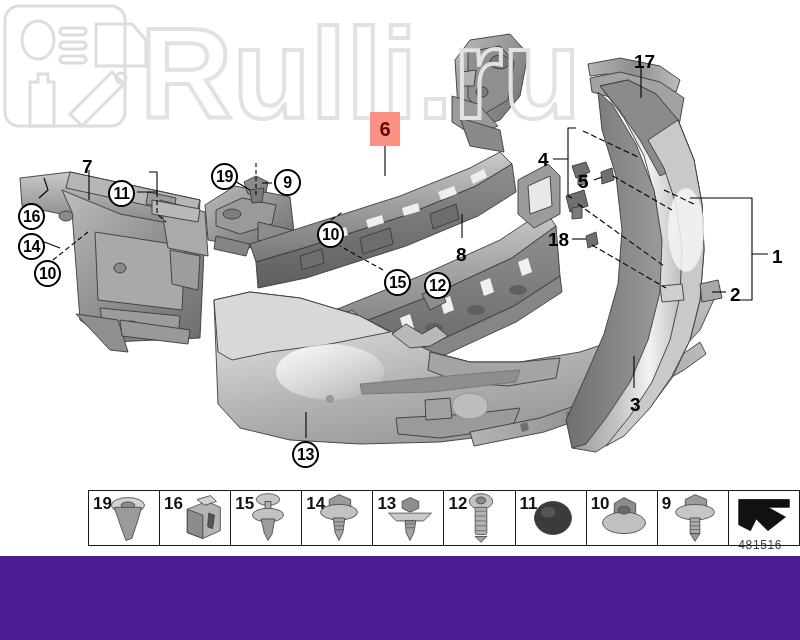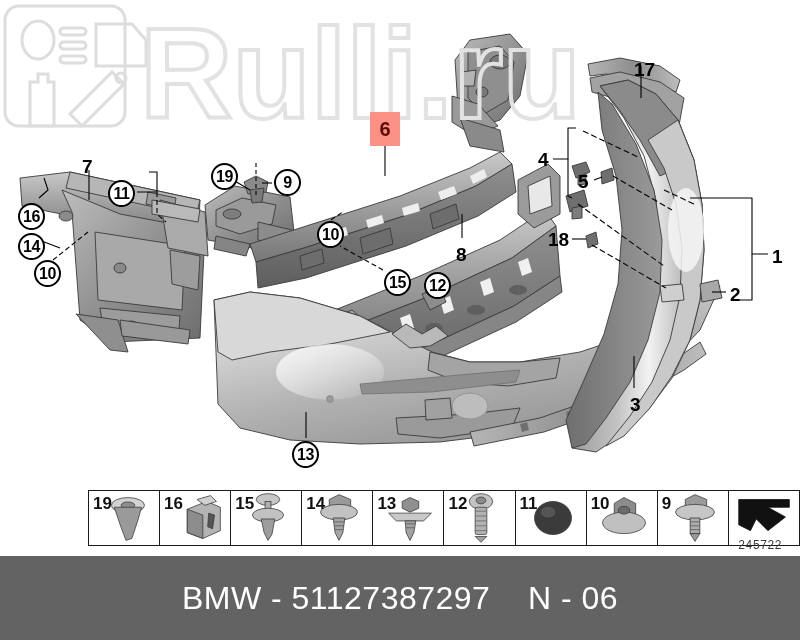--- a/index.html
+++ b/index.html
@@ -304,21 +304,21 @@
         <div class="plain" style="left: 82px; top: 157px;">7</div>
         <div class="callout" style="left: 108px; top: 180px;">11</div>
         <div class="callout" style="left: 211px; top: 163px;">19</div>
         <div class="callout" style="left: 274px; top: 169px;">9</div>
         <div class="callout" style="left: 317px; top: 221px;">10</div>
         <div class="callout" style="left: 384px; top: 269px;">15</div>
         <div class="callout" style="left: 424px; top: 272px;">12</div>
         <div class="plain" style="left: 456px; top: 245px;">8</div>
         <div class="callout" style="left: 292px; top: 441px;">13</div>
         <div class="plain" style="left: 630px; top: 395px;">3</div>
-        <div class="plain" style="left: 634px; top: 52px; margin-top: 8px;">17</div>
+        <div class="plain" style="left: 634px; top: 52px;">17</div>
         <div class="plain" style="left: 538px; top: 150px;">4</div>
         <div class="plain" style="left: 578px; top: 172px;">5</div>
         <div class="plain" style="left: 548px; top: 230px;">18</div>
         <div class="plain" style="left: 772px; top: 247px;">1</div>
         <div class="plain" style="left: 730px; top: 285px;">2</div>
       </div>
 
     <div class="hl" id="hl6" style="left:370px;top:112px;">6</div>
 
     <div id="legend">
@@ -437,21 +437,18 @@
           <span class="lnum">9</span>
         </div>
         <div class="lcell">
           <svg viewBox="0 0 72 54" class="lart">
             <g stroke="#3a3a3a" stroke-width="0.8">
               <path d="M10 8 L62 8 L62 16 L40 16 L58 26 L40 40 L28 28 L22 40 L10 34 Z" fill="#111" stroke="#111"></path>
             </g>
           </svg>
         </div>
       </div>
-    <div id="drawno">245722</div>
+    <div id="drawno">481516</div>
 
   </div>
 
-  <div id="footer">
-    <span class="ftxt">BMW - 51127387297    N - 06</span>
-  </div>
 
 </div>
 
 </body></html>

